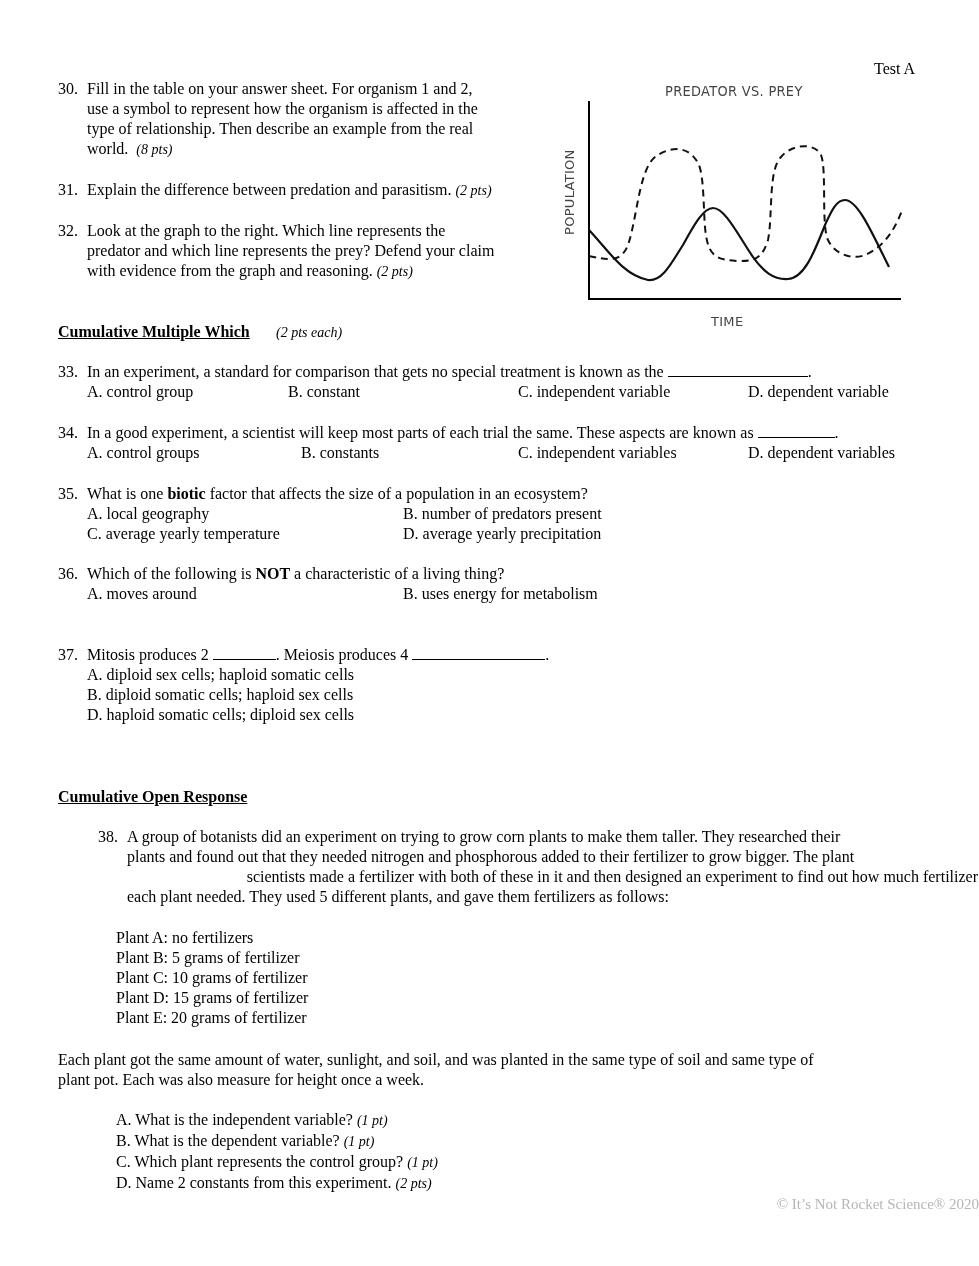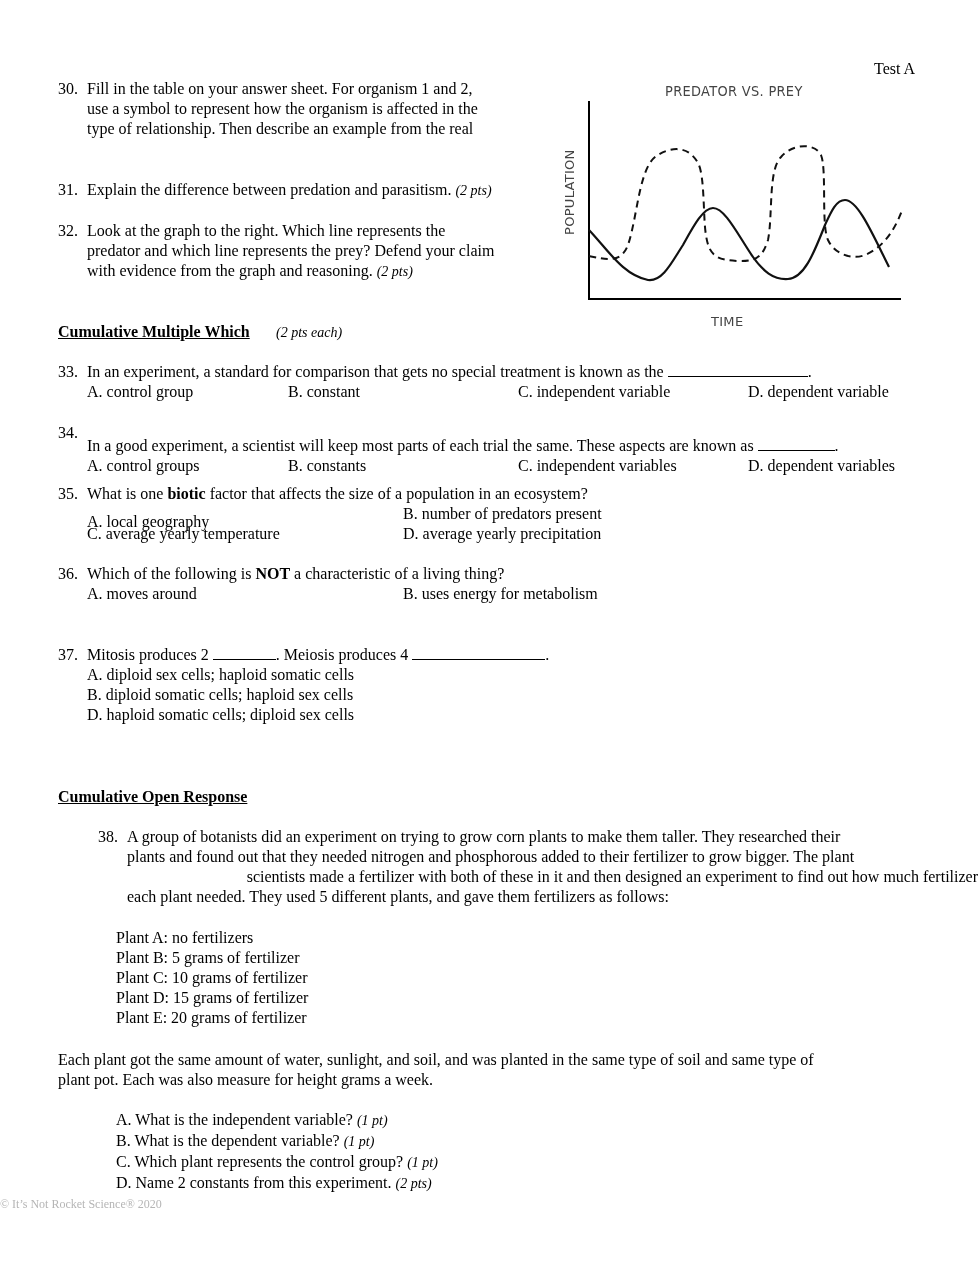--- a/index.html
+++ b/index.html
@@ -20,34 +20,35 @@
     .blank { display: inline-block; border-bottom: 1px solid #000; height: 14px; vertical-align: baseline; }
     .list-item { white-space: nowrap; }
     .chart-wrap { position: absolute; left: 553px; top: 75px; width: 360px; height: 260px; }
     .chart-title, .chart-xlabel, .chart-ylabel {
       position: absolute; font-family: "DejaVu Sans", sans-serif; font-size: 13px;
       color: #444; letter-spacing: 0.3px; white-space: nowrap; transform-origin: left top;
     }
     .chart-title { left: 112px; top: 6px; transform: scaleY(1.1); }
     .chart-xlabel { left: 158px; top: 237px; }
     .chart-ylabel { left: 7px; top: 160px; transform: rotate(-90deg); }
-    .footer { position: absolute; left: 0; width: 979px; top: 1194px; text-align: left; font-size: 12px; color: #b5b5b5; }
+    .footer { position: absolute; left: 0; width: 979px; top: 1194px; text-align: right; font-size: 15px; color: #b5b5b5; }
     b { font-weight: bold; }
   </style>
 </head>
 <body>
 
 <div class="abs test-label">Test A</div>
 
 <div class="q" style="top:79px; width:480px;">
   <span class="qnum">30.</span>
   <div class="qbody">
     <div>Fill in the table on your answer sheet.  For organism 1 and 2,</div>
     <div>use a symbol to represent how the organism is affected in the</div>
     <div>type of relationship.  Then describe an example from the real</div>
+    <div><span>world.</span>&nbsp; <span class="pts">(8 pts)</span></div>
   </div>
 </div>
 
 <div class="q" style="top:180px; width:490px;">
   <span class="qnum">31.</span>
   <div class="qbody"><span>Explain the difference between predation and parasitism.</span> <span class="pts">(2 pts)</span></div>
 </div>
 
 <div class="q" style="top:221px; width:490px;">
   <span class="qnum">32.</span>
@@ -84,36 +85,36 @@
       <span style="left:201px;">B. constant</span>
       <span style="left:431px;">C. independent variable</span>
       <span style="left:661px;">D. dependent variable</span>
     </div>
   </div>
 </div>
 
 <div class="q" style="top:423px; width:880px;">
   <span class="qnum">34.</span>
   <div class="qbody">
-    <div style="white-space:nowrap;margin-top:13px;"><span>In a good experiment, a scientist will keep most parts of each trial the same.  These aspects are known as</span> <span class="blank" style="width:77px;"></span>.</div>
+    <div style="white-space:nowrap;"><span>In a good experiment, a scientist will keep most parts of each trial the same.  These aspects are known as</span> <span class="blank" style="width:77px;"></span>.</div>
     <div class="opt-row">
       <span style="left:0;">A. control groups</span>
-      <span style="left:201px;text-align:center;">B. constants</span>
+      <span style="left:214px;text-align:center;">B. constants</span>
       <span style="left:431px;">C. independent variables</span>
       <span style="left:661px;text-align:right;">D. dependent variables</span>
     </div>
   </div>
 </div>
 
 <div class="q" style="top:484px; width:700px;">
   <span class="qnum">35.</span>
   <div class="qbody">
     <div style="white-space:nowrap;"><span>What is one </span><b>biotic</b><span> factor that affects the size of a population in an ecosystem?</span></div>
     <div class="opt-row">
-      <span style="left:0;margin-top:8px;">A. local geography</span>
+      <span style="left:0;">A. local geography</span>
       <span style="left:316px;">B. number of predators present</span>
     </div>
     <div class="opt-row">
       <span style="left:0;">C. average yearly temperature</span>
       <span style="left:316px;">D. average yearly precipitation</span>
     </div>
   </div>
 </div>
 
 <div class="q" style="top:564px; width:700px;">
@@ -154,21 +155,21 @@
 <div class="abs" style="left:116px; top:928px;">
   <div class="list-item">Plant A: no fertilizers</div>
   <div class="list-item">Plant B: 5 grams of fertilizer</div>
   <div class="list-item">Plant C: 10 grams of fertilizer</div>
   <div class="list-item">Plant D: 15 grams of fertilizer</div>
   <div class="list-item">Plant E: 20 grams of fertilizer</div>
 </div>
 
 <div class="abs" style="left:58px; top:1050px;">
   <div class="list-item">Each plant got the same amount of water, sunlight, and soil, and was planted in the same type of soil and same type of</div>
-  <div class="list-item">plant pot.  Each was also measure for height grams a week.</div>
+  <div class="list-item">plant pot.  Each was also measure for height once a week.</div>
 </div>
 
 <div class="abs" style="left:116px; top:1110px;">
   <div class="list-item"><span>A. What is the independent variable?</span> <span class="pts">(1 pt)</span></div>
   <div class="list-item"><span>B. What is the dependent variable?</span> <span class="pts">(1 pt)</span></div>
   <div class="list-item"><span>C. Which plant represents the control group?</span> <span class="pts">(1 pt)</span></div>
   <div class="list-item"><span>D. Name 2 constants from this experiment.</span> <span class="pts">(2 pts)</span></div>
 </div>
 
 <div class="footer">© It’s Not Rocket Science® 2020</div>

